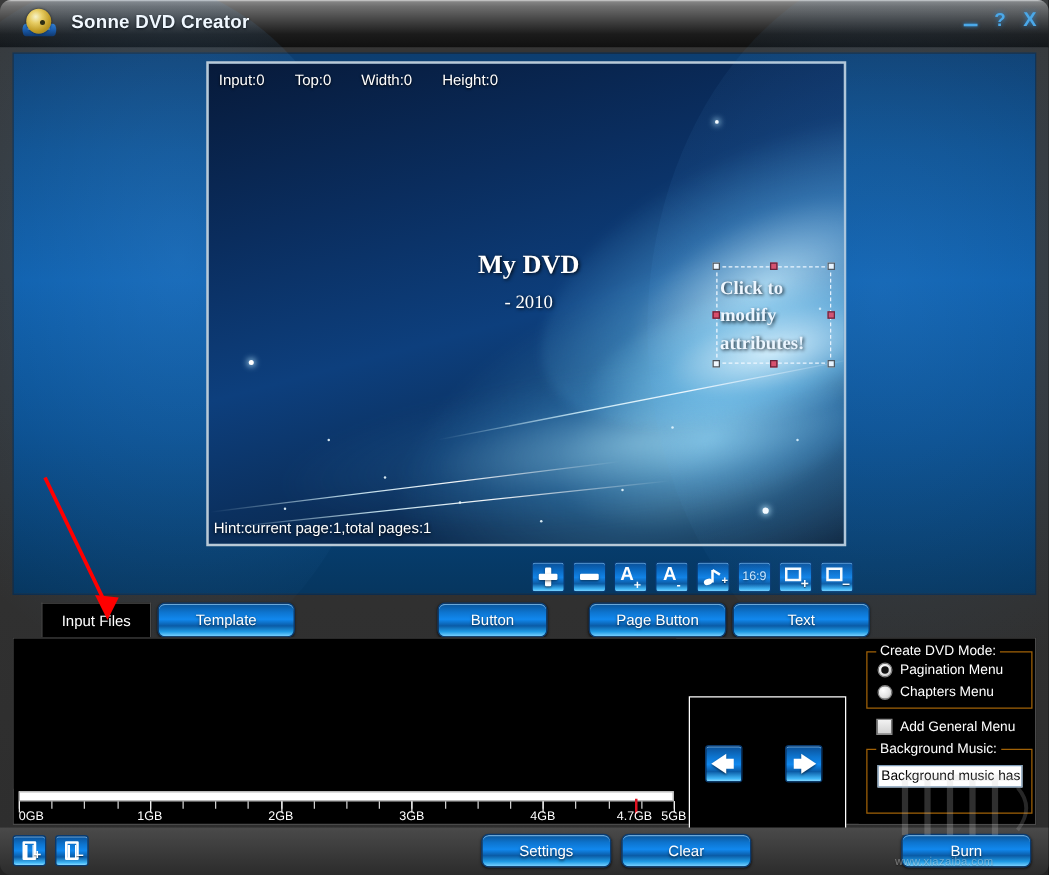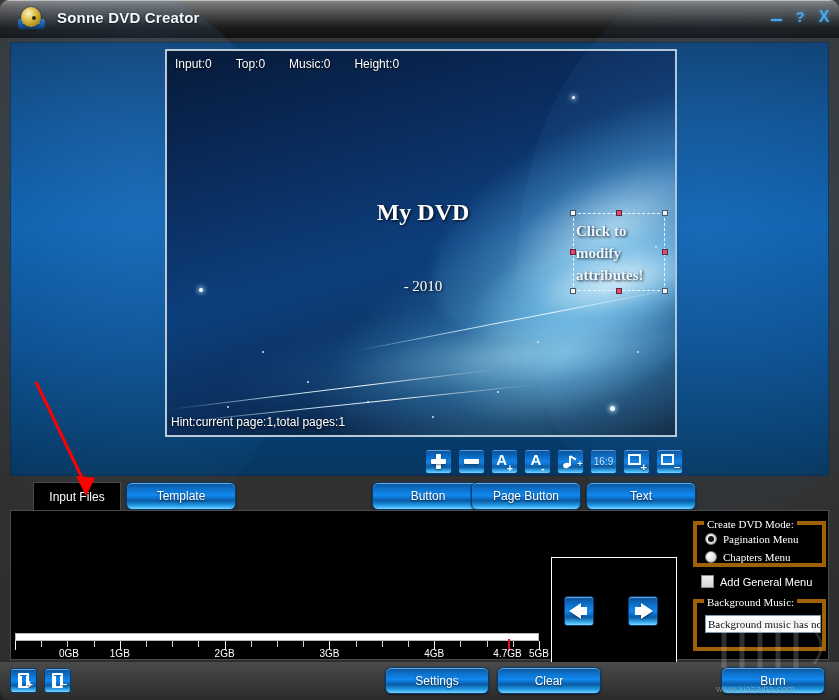--- a/index.html
+++ b/index.html
@@ -170,30 +170,29 @@
     white-space: pre;
     text-shadow: 0 1px 2px #000;
   }
   #coord-bar span { margin-right: 24px; }
 
   
   #dvd-title {
     position:absolute; left: 0; top: 148px; width: 512px;
     text-align:center;
     font-family: "Liberation Serif", serif;
-    font-size: 24px; font-weight: bold; color:#ffffff;
+    font-size: 21px; font-weight: bold; color:#ffffff;
     text-shadow: 1px 1px 3px rgba(0,0,0,.9);
   }
   #dvd-subtitle {
     position:absolute; left: 0; top: 183px; width: 512px;
     text-align:center;
     font-family: "Liberation Serif", serif;
     font-size: 15px; color:#ffffff;
     text-shadow: 1px 1px 3px rgba(0,0,0,.9);
-    margin-top: 44px;
   }
 
   
   #selected-text {
     position:absolute; left: 406px; top: 162px;
     width: 92px; height: 78px;
     border: 1px dashed #ffffff;
     box-sizing: border-box;
   }
   #selected-text .label {
@@ -399,23 +398,22 @@
   }
 
   
   #options {
     position:absolute; left: 676px; top: 0px;
     width: 141px; height: 148px;
     background:#000000;
   }
   .group {
     position:absolute;
-    border:4px solid #a16207;
+    border:1px solid #a16207;
     box-sizing:border-box;
-    font-family:Liberation Serif, serif;
   }
   .group-title {
     position:absolute; top:-7px; left:7px;
     background:#000000; color:#ffffff; font-size:11px;
     padding: 0 3px;
   }
   #grp-mode { left: 6px; top: 10px; width: 133px; height: 46px; }
   .radio-row {
     position:absolute; left:8px;
     display:flex; align-items:center; cursor:pointer;
@@ -570,21 +568,21 @@
         <div class="spark" style="left:95px;  top:300px;"></div>
         <div class="spark" style="left:140px; top:330px;"></div>
         <div class="spark" style="left:200px; top:350px;"></div>
         <div class="spark" style="left:265px; top:365px;"></div>
         <div class="spark" style="left:330px; top:340px;"></div>
         <div class="spark" style="left:470px; top:300px;"></div>
         <div class="spark" style="left:488px; top:195px;"></div>
         <div class="spark" style="left:370px; top:290px;"></div>
         <div class="spark" style="left:60px;  top:355px;"></div>
 
-        <div id="coord-bar"><span>Input:0</span><span>Top:0</span><span>Music:0</span><span>Height:0</span></div>
+        <div id="coord-bar"><span>Input:0</span><span>Top:0</span><span>Width:0</span><span>Height:0</span></div>
 
         <div id="dvd-title">My DVD</div>
         <div id="dvd-subtitle">- 2010</div>
 
         <div id="selected-text">
           <div class="label">Click to modify attributes!</div>
           <div class="handle corner h-tl"></div>
           <div class="handle mid    h-tm"></div>
           <div class="handle corner h-tr"></div>
           <div class="handle mid    h-lm"></div>
@@ -629,21 +627,21 @@
         <div class="tbtn">
           <span class="frame-ico"></span>
           <span class="frame-sign">–</span>
         </div>
       </div>
     </div>
 
     <div id="tabs">
       <div class="tab active" style="left:23px;  width:88px;">Input Files</div>
       <div class="tab inactive" style="left:116px; width:110px;">Template</div>
-      <div class="tab inactive" style="left:362px; width:112px;">Button</div>
+      <div class="tab inactive" style="left:340px; width:88px;">Button</div>
       <div class="tab inactive" style="left:461px; width:110px;">Page Button</div>
       <div class="tab inactive" style="left:576px; width:110px;">Text</div>
     </div>
 
     <div id="lower">
 
       <div id="file-list"></div>
 
       <div id="capacity">
         <div id="cap-bar"></div>
@@ -672,21 +670,21 @@
             <div class="cap-tick major" style="left: 0%;"></div>
             <div class="cap-tick major" style="left: 20%;"></div>
             <div class="cap-tick major" style="left: 40%;"></div>
             <div class="cap-tick major" style="left: 60%;"></div>
             <div class="cap-tick major" style="left: 80%;"></div>
             <div class="cap-tick major" style="left: 94%;"></div>
             <div class="cap-tick major" style="left: 100%;"></div>
             <div class="cap-tick red" style="left: 94%; background: rgb(224, 16, 32);"></div>
           </div>
         <div id="cap-labels">
-            <div class="cap-label" style="left: 0%; transform: none; margin-left: 44px;">0GB</div>
+            <div class="cap-label" style="left: 0%; transform: none;">0GB</div>
             <div class="cap-label" style="left: 20%;">1GB</div>
             <div class="cap-label" style="left: 40%;">2GB</div>
             <div class="cap-label" style="left: 60%;">3GB</div>
             <div class="cap-label" style="left: 80%;">4GB</div>
             <div class="cap-label" style="left: 94%;">4.7GB</div>
             <div class="cap-label" style="left: 100%;">5GB</div>
           </div>
       </div>
 
       <div id="nav-box">

